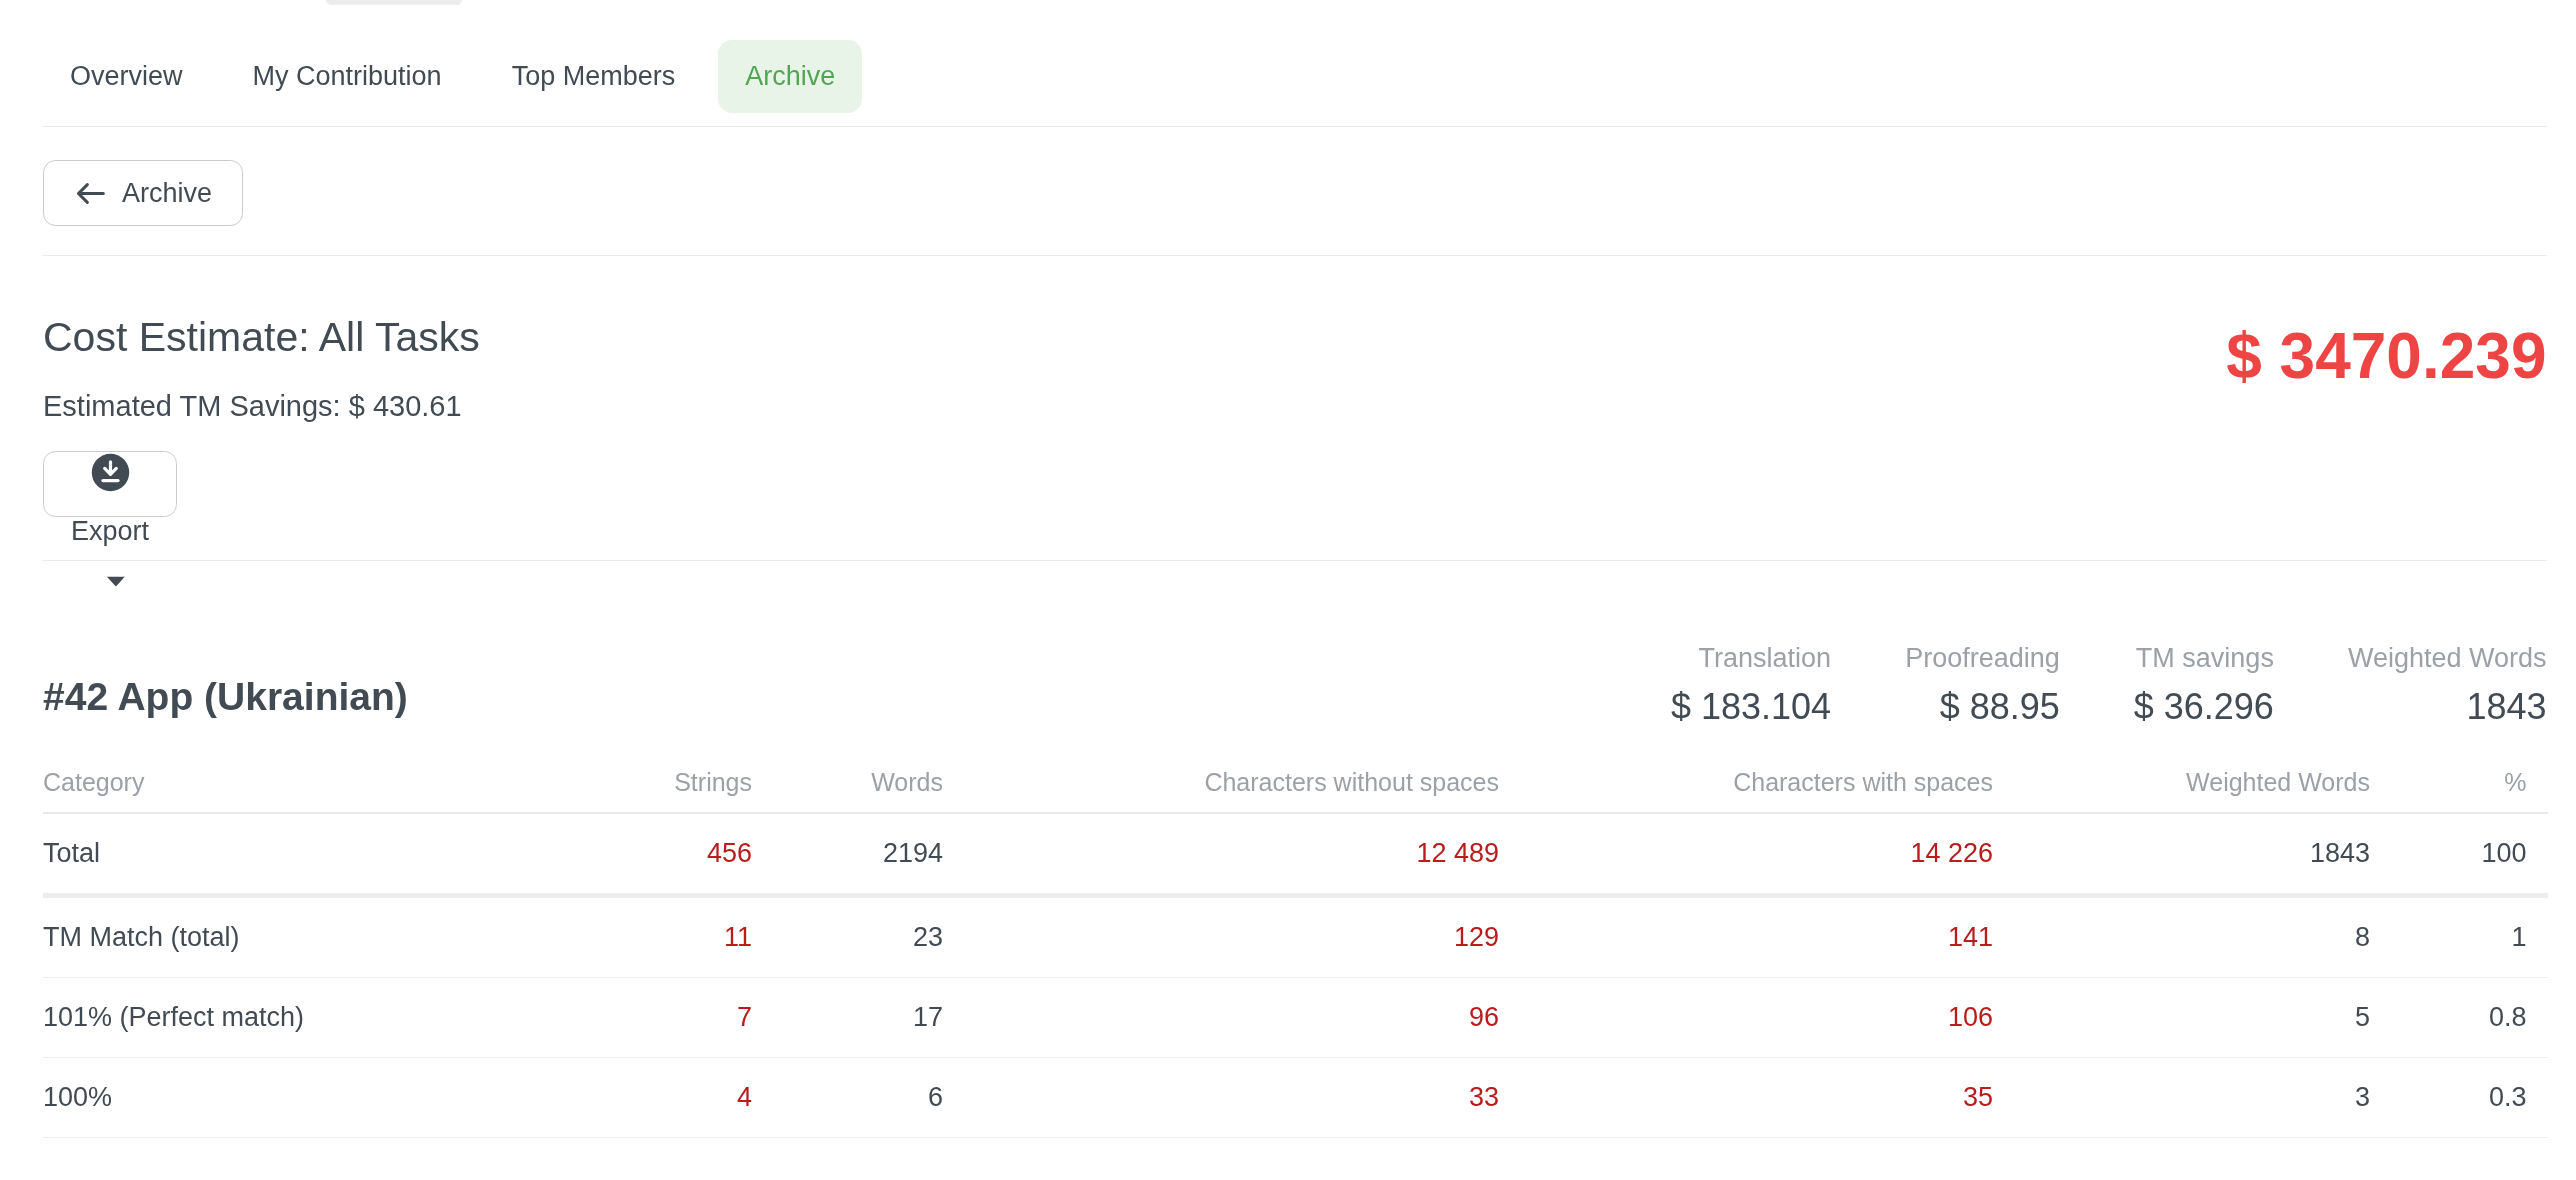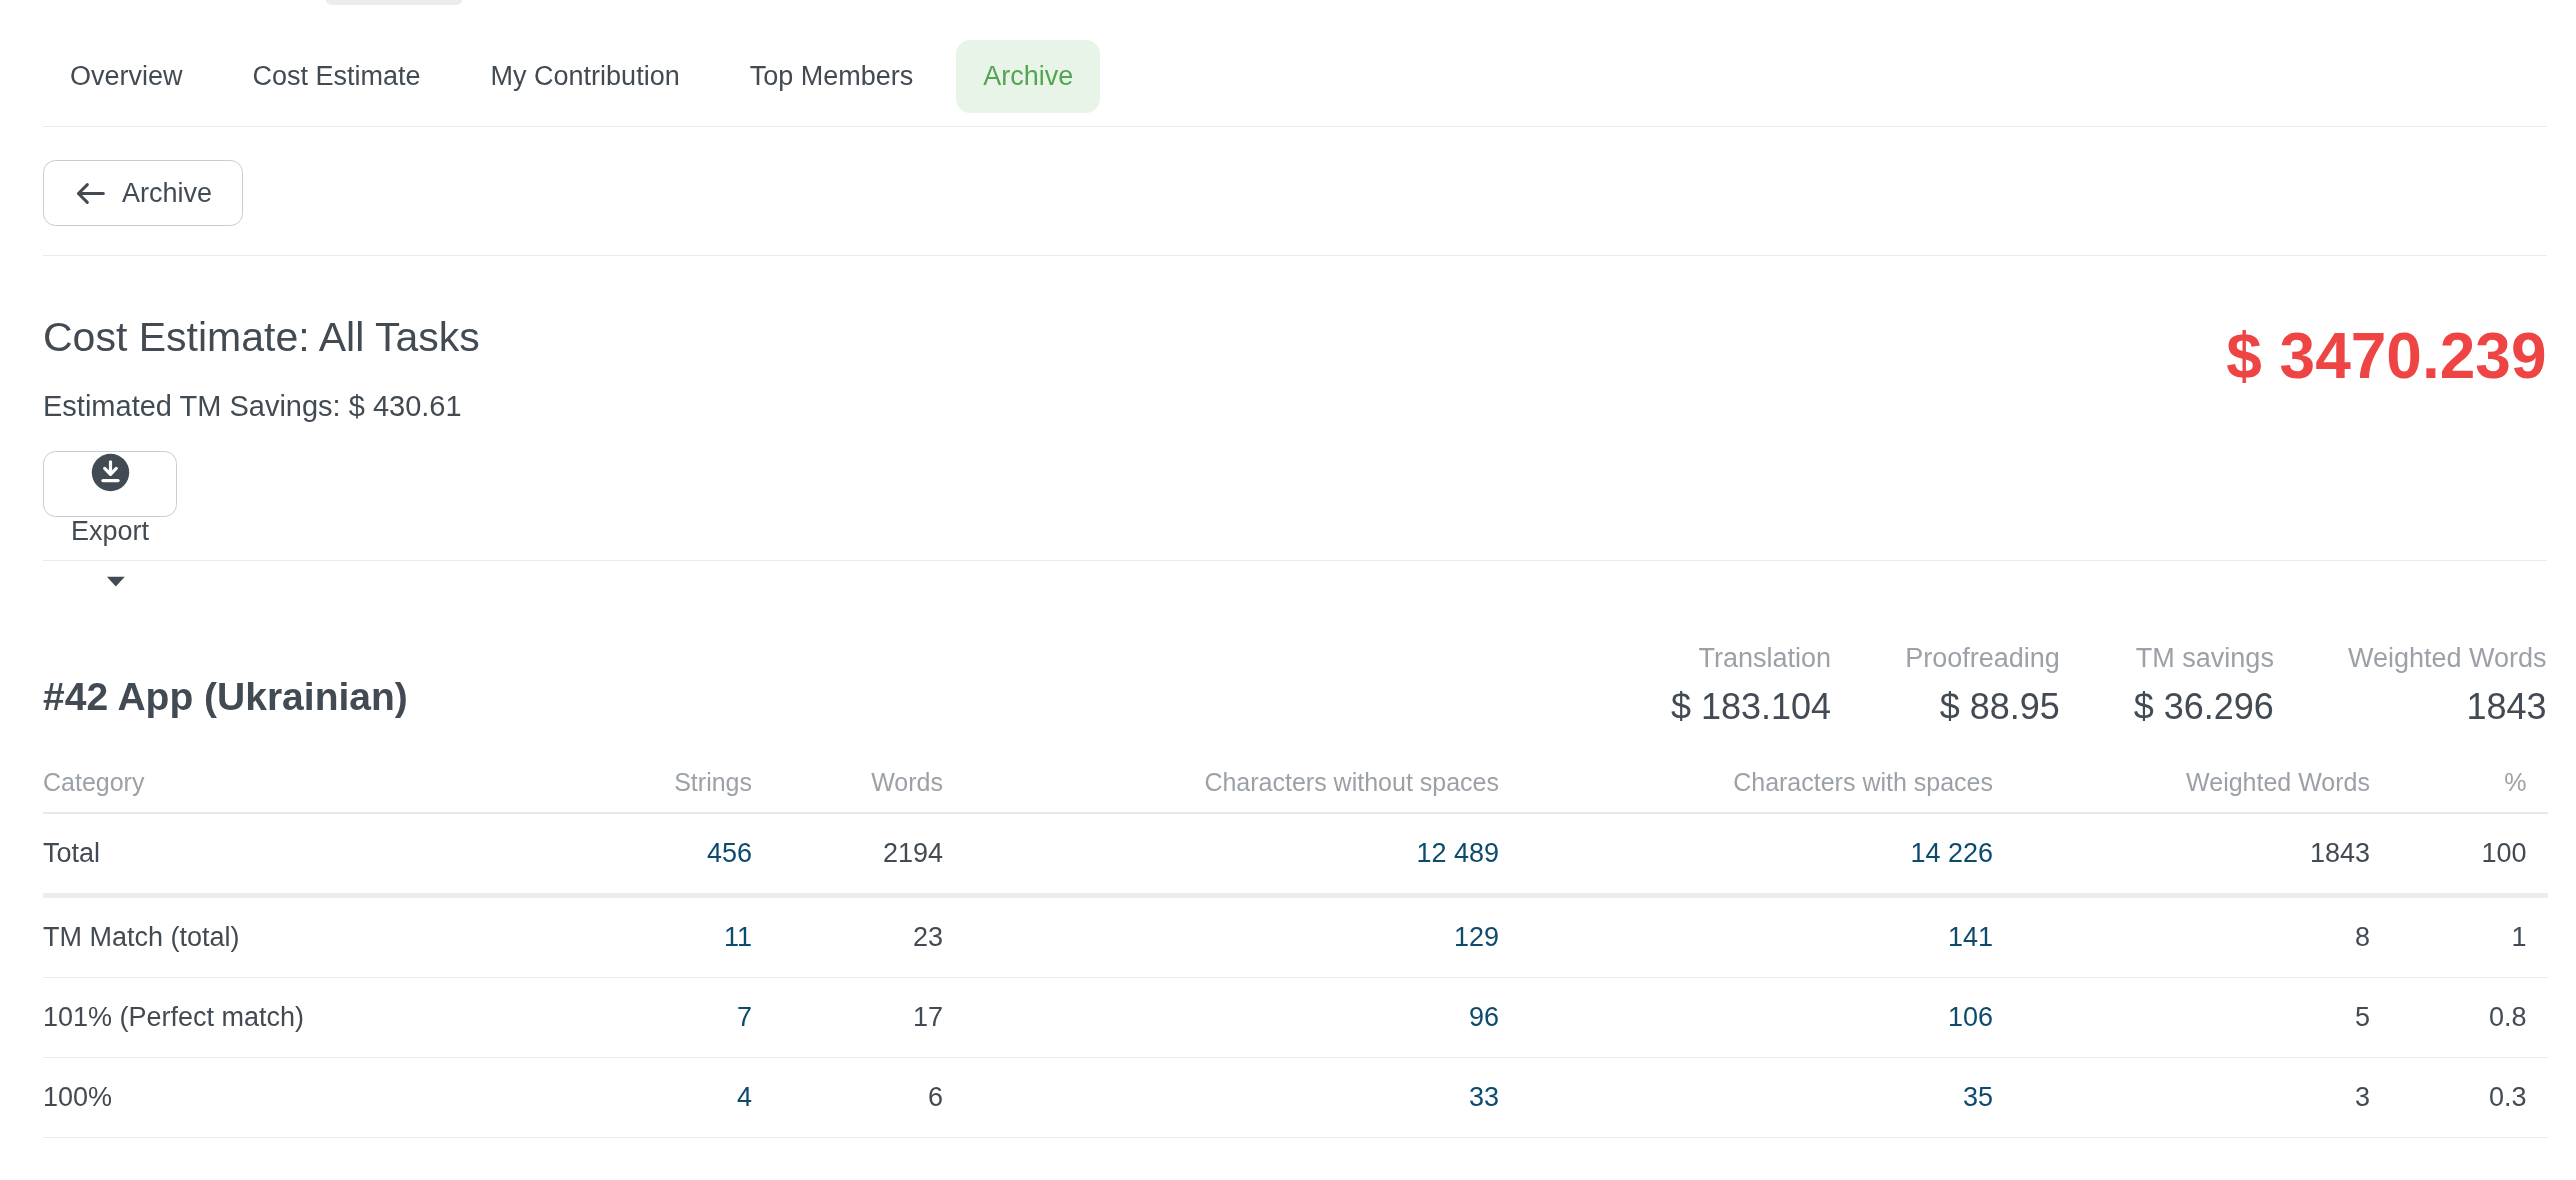--- a/index.html
+++ b/index.html
@@ -42,32 +42,31 @@
   table{width:100%;border-collapse:collapse;margin-top:25px;table-layout:fixed;}
   th{font-size:25px;font-weight:400;color:#9ba1a7;height:59px;vertical-align:middle;text-align:right;padding:0;}
   th.cat{text-align:left;}
   th.pct,td.pct{padding-right:21.5px;}
   thead tr{border-bottom:2.7px solid #e7e8ea;}
   td{font-size:27px;height:79px;vertical-align:middle;text-align:right;padding:0;}
   td.cat{text-align:left;}
   tbody tr{border-bottom:1.8px solid #ebecee;}
   tbody tr.total{border-bottom:5.4px solid #ededef;}
   .dark{color:#424b53;}
-  .gray{color:#0c4a6e;}
+  .gray{color:#b91c1c;}
 </style>
 </head>
 <body>
 
 <div class="cutoff"></div>
 
 <div class="container">
 
   <nav class="tabbar">
     <div class="tab">Overview</div>
-    <div class="tab">Cost Estimate</div>
     <div class="tab">My Contribution</div>
     <div class="tab">Top Members</div>
     <div class="tab active">Archive</div>
   </nav>
 
   <div class="back-row">
     <button class="btn back-btn">
       <span>
         <svg width="32" height="27" viewBox="0 0 36 30">
             <path d="M33 15 H5 M15 5 L5 15 L15 25" fill="none" stroke="#424b53" stroke-width="3.4" stroke-linecap="round" stroke-linejoin="round"></path>

